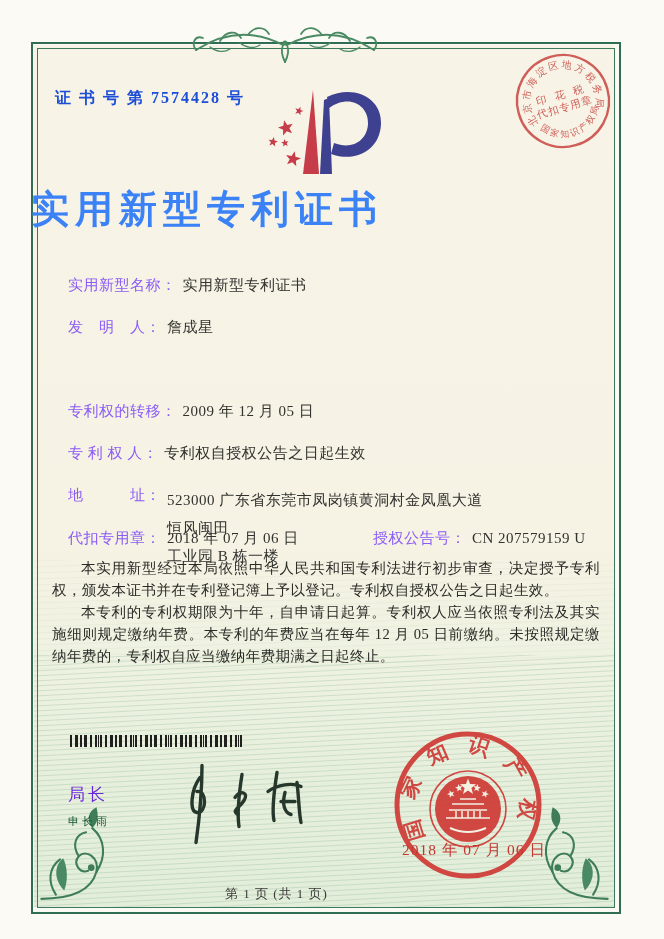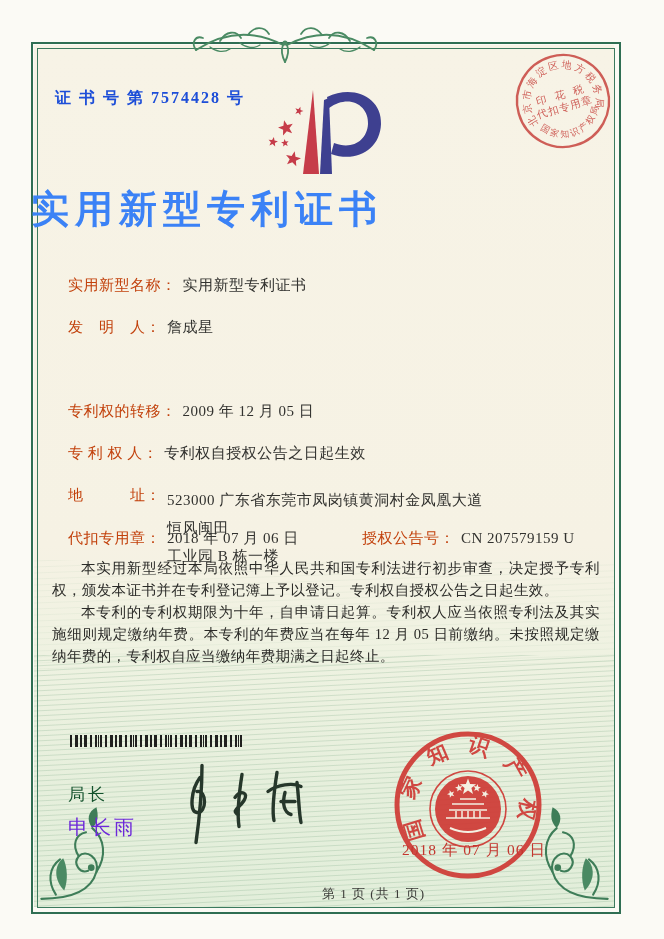--- a/index.html
+++ b/index.html
@@ -12,32 +12,32 @@
     background:repeating-linear-gradient(177deg,rgba(116,165,128,0) 0px,rgba(116,165,128,.45) 1px,rgba(116,165,128,0) 2px,rgba(116,165,128,0) 5px);}
   .wavelines2{position:absolute;left:34px;top:560px;width:580px;height:110px;opacity:.18;
     background:repeating-linear-gradient(178deg,rgba(116,165,128,0) 0,rgba(116,165,128,.4) 1px,rgba(116,165,128,0) 2px,rgba(116,165,128,0) 6px);}
   
   .frame{position:absolute;left:31px;top:42px;width:586px;height:868px;border:2.5px solid #2f6e53;}
   .frame-inner{position:absolute;left:4px;top:4px;right:4px;bottom:4px;border:1px solid #3c7a5e;}
   .abs{position:absolute;}
   .certno{left:55px;top:88px;font-size:16px;color:#1d4ed8;letter-spacing:2px;font-weight:bold;}
   .title{left:31px;top:184px;width:586px;text-align:left;font-size:38px;font-weight:600;color:#3b82f6;letter-spacing:6px;}
   .row{left:68px;font-size:15px;color:#32322f;letter-spacing:.5px;white-space:nowrap;}
-  .row .lab{display:inline-block;color:#c2410c;}
+  .row .lab{display:inline-block;color:#8b5cf6;}
   .row .val{margin-left:6px;}
   .addrwrap{display:inline-block;vertical-align:top;margin-left:6px;line-height:28px;white-space:normal;width:330px;}
-  .grant-right{position:absolute;left:294px;top:0;}
+  .grant-right{position:absolute;left:305px;top:0;}
   .paras{left:52px;top:557px;width:548px;font-size:14.5px;line-height:22px;color:#2b2b28;text-align:justify;letter-spacing:.4px;}
   .paras p{margin:0;text-indent:2em;}
   .barcode{left:70px;top:735px;width:172px;height:12px;
     background-image:repeating-linear-gradient(90deg,#20201e 0 2px,transparent 2px 5px),repeating-linear-gradient(90deg,#20201e 0 1px,transparent 1px 7px);}
-  .role{left:68px;top:783px;font-size:17px;color:#14532d;letter-spacing:3px;}
-  .signer{left:68px;top:814px;font-size:20px;color:#6d28d9;letter-spacing:3px;}
+  .role{left:68px;top:783px;font-size:17px;color:#6d28d9;letter-spacing:3px;}
+  .signer{left:68px;top:814px;font-size:11px;color:#14532d;letter-spacing:3px;}
   .sealdate{left:402px;top:840px;font-size:15.5px;color:#c3372f;letter-spacing:1px;z-index:4;}
-  .footer{left:225px;top:885px;width:200px;text-align:right;font-size:13px;color:#3a3a37;letter-spacing:1px;}
+  .footer{left:225px;top:885px;width:200px;text-align:left;font-size:13px;color:#3a3a37;letter-spacing:1px;}
   .taxstamp{left:513px;top:51px;width:100px;height:100px;transform:rotate(-16deg);opacity:.88;z-index:3;}
   .bigseal{left:388px;top:725px;width:160px;height:160px;opacity:.92;z-index:3;}
   .logo{left:260px;top:82px;width:140px;height:106px;}
   .signature{left:180px;top:760px;width:150px;height:88px;}
   .toporn{left:190px;top:22px;width:190px;height:42px;}
   .cornerL{left:33px;top:798px;width:104px;height:106px;}
   .cornerR{left:512px;top:798px;width:104px;height:106px;transform:scaleX(-1);}
   svg{display:block;}
 </style>
 </head>

